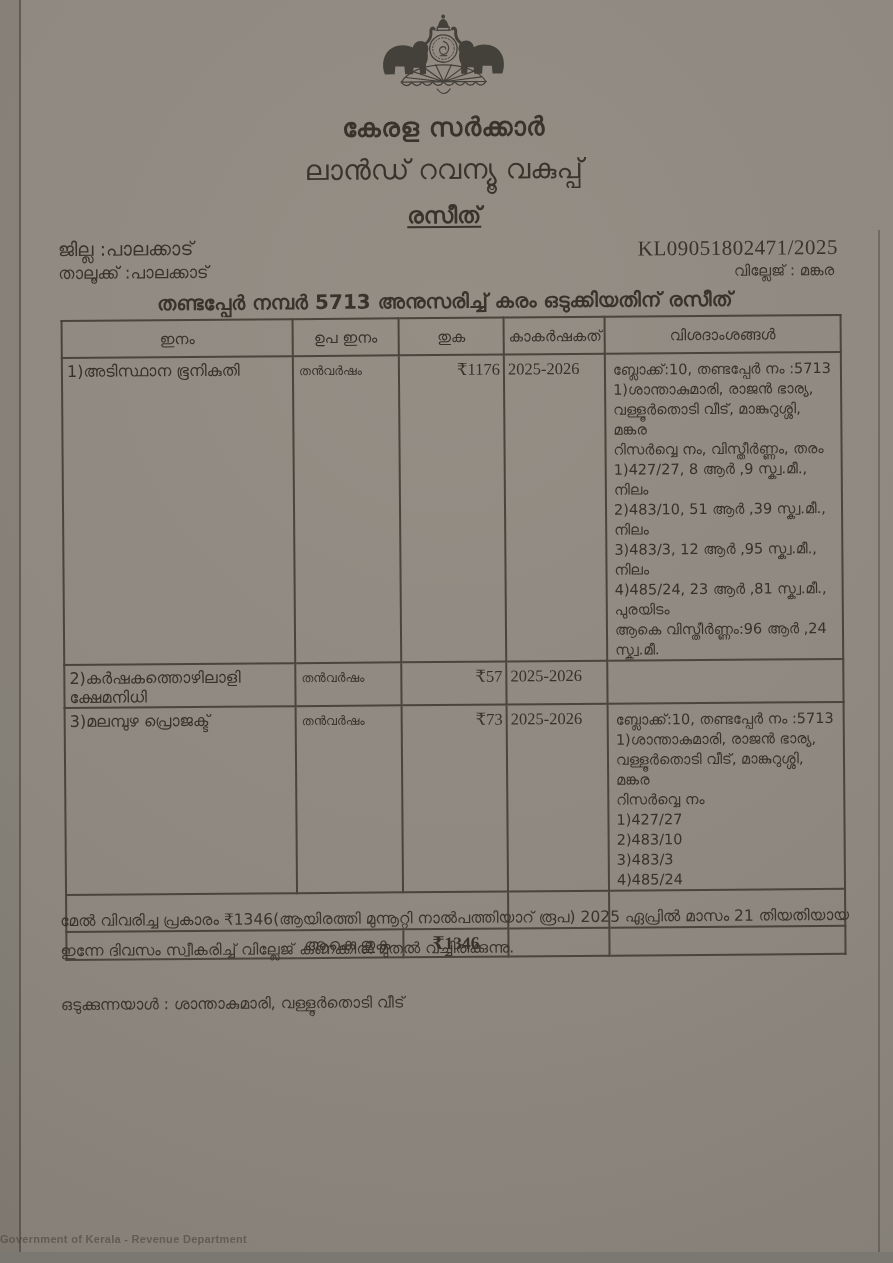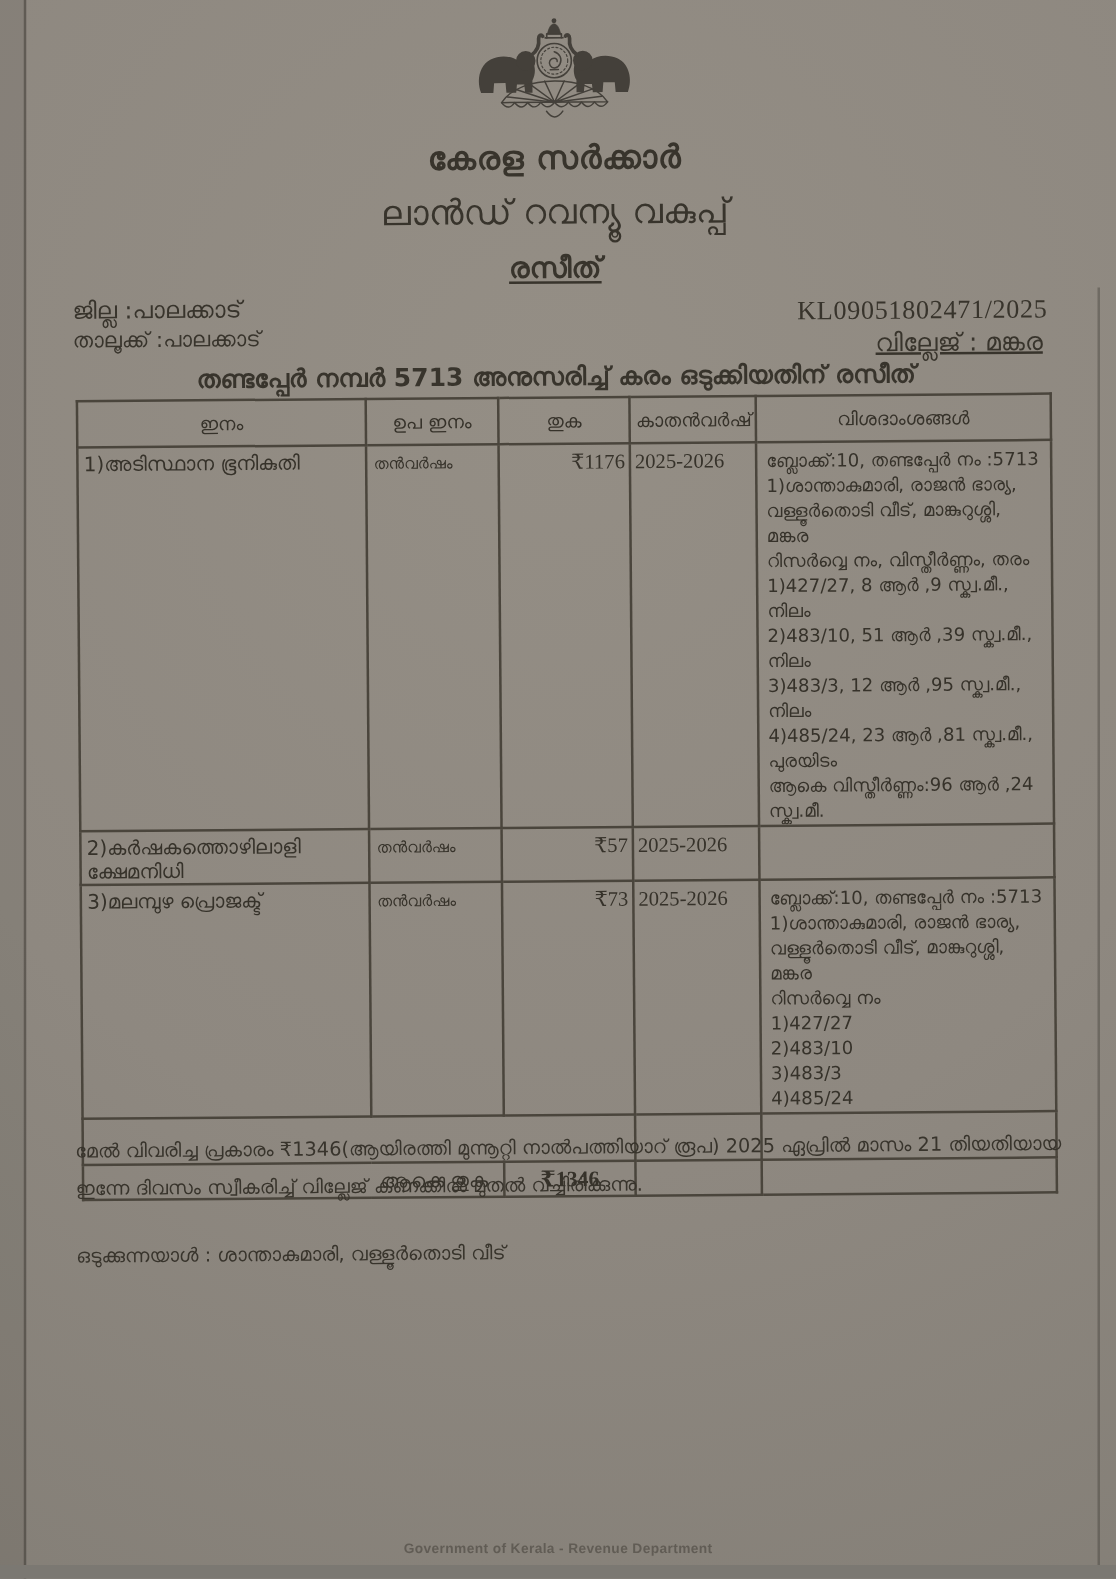--- a/index.html
+++ b/index.html
@@ -25,40 +25,40 @@
   .edge-line-right{
     position:absolute;right:13px;top:230px;bottom:8px;width:2px;
     background:rgba(52,48,42,0.35);filter:blur(0.5px);
   }
   .bottom-strip{
     position:absolute;left:0;right:0;bottom:0;height:11px;
     background:#7b7872;
   }
   .watermark{
     position:absolute;left:0;top:1233px;width:100%;
-    text-align:center;font-size:11px;font-weight:600;letter-spacing:0.3px;
+    text-align:left;font-size:11px;font-weight:600;letter-spacing:0.3px;
     color:rgba(66,62,55,0.55);
     font-family:"Liberation Sans","DejaVu Sans",sans-serif;
   }
   .content{
     position:absolute;inset:0;
     transform:rotate(-0.45deg);transform-origin:50% 40%;
   }
   .emblem{position:absolute;left:372px;top:8px;width:150px;height:98px;}
   .line-center{position:absolute;left:0;width:100%;text-align:center;}
   .gov{top:112px;font-size:26px;font-weight:700;letter-spacing:0.5px;}
   .dept{top:153px;font-size:28px;font-weight:500;}
   .doctype{top:202px;font-size:23px;font-weight:600;text-decoration:underline;text-underline-offset:3px;}
   .district{position:absolute;left:60px;top:235px;font-size:19px;}
   .taluk{position:absolute;left:60px;top:260px;font-size:17px;}
   .receiptno{
     position:absolute;right:53px;top:238px;font-size:21px;letter-spacing:0.5px;
     font-family:"Liberation Serif","DejaVu Serif",serif;
   }
-  .village{position:absolute;right:57px;top:264px;font-size:20px;text-decoration:underline;}
+  .village{position:absolute;right:57px;top:264px;font-size:15px;}
   .title{top:289px;font-size:20px;font-weight:600;}
   table.taxtable{
     position:absolute;left:62px;top:317px;width:779px;
     border-collapse:collapse;table-layout:fixed;
     color:#36322a;
   }
   .taxtable th,.taxtable td{
     border:2px solid #4a453c;overflow:hidden;vertical-align:top;
     padding:2px 4px;
   }
@@ -150,21 +150,21 @@
           <col style="width:106px">
           <col style="width:105px">
           <col style="width:101px">
           <col style="width:236px">
       </colgroup>
       <tbody>
           <tr>
         <th>ഇനം</th>
         <th>ഉപ ഇനം</th>
         <th>തുക</th>
-        <th>കാതൻവർഷ്</th>
+        <th>കാകർഷകത്</th>
         <th>വിശദാംശങ്ങൾ</th>
       </tr>
       <tr class="r1">
         <td class="item">1)അടിസ്ഥാന ഭൂനികുതി</td>
         <td class="sub">തൻവർഷം</td>
         <td class="amt">₹1176</td>
         <td class="per">2025-2026</td>
         <td class="det">ബ്ലോക്ക്:10, തണ്ടപ്പേർ നം :5713
 1)ശാന്താകുമാരി, രാജൻ ഭാര്യ,
 വള്ളൂർതൊടി വീട്, മാങ്കുറുശ്ശി, മങ്കര

